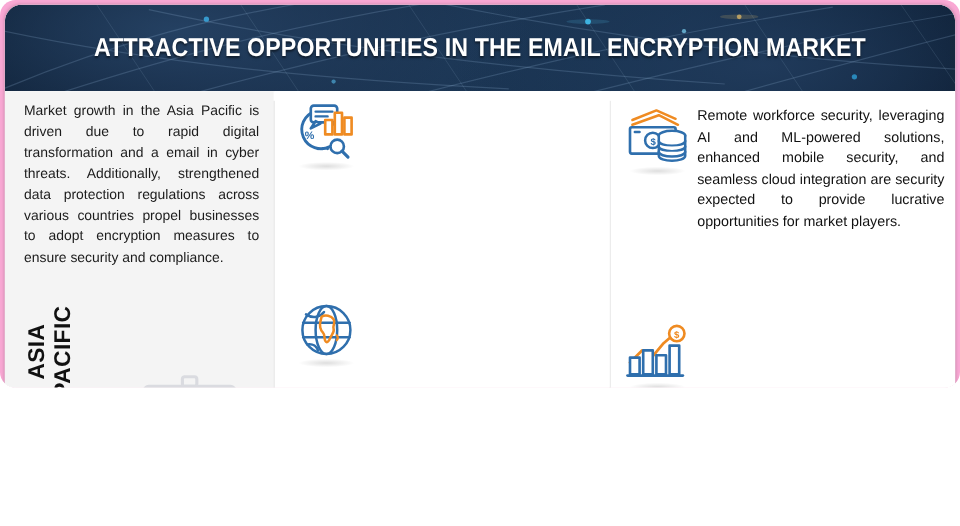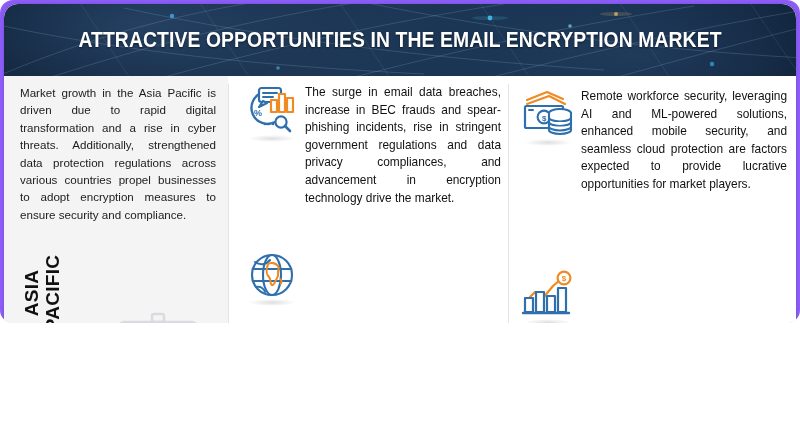--- a/index.html
+++ b/index.html
@@ -12,21 +12,21 @@
     height: 438px;
     font-family: "Liberation Sans", sans-serif;
     overflow: hidden;
   }
 
   .page {
     position: relative;
     width: 800px;
     height: 323px;
     box-sizing: border-box;
-    background: #8b5cf6;
+    background: #f9a8d4;
     overflow: hidden;
     border-radius: 13px;
   }
 
   .card {
     position: absolute;
     left: 4px;
     top: 4px;
     width: 792px;
     height: 430px;
@@ -237,21 +237,21 @@
           <ellipse cx="612" cy="10" rx="16" ry="2" fill="#e3bc6a" opacity="0.18"></ellipse>
           <ellipse cx="486" cy="14" rx="18" ry="2" fill="#4fb6e6" opacity="0.18"></ellipse>
         </g>
       </svg>
       <div class="header-title">ATTRACTIVE OPPORTUNITIES IN THE EMAIL ENCRYPTION MARKET</div>
     </div>
 
     <div class="body">
 
       <div class="col-left">
-        <div class="left-text">Market growth in the Asia Pacific is driven due to rapid digital transformation and a rise in cyber threats. Additionally, strengthened data protection regulations across various countries propel businesses to adopt encryption measures to ensure security and compliance.</div>
+        <div class="left-text">Market growth in the Asia Pacific is driven due to rapid digital transformation and a email in cyber threats. Additionally, strengthened data protection regulations across various countries propel businesses to adopt encryption measures to ensure security and compliance.</div>
 
         <div class="region-label">ASIA PACIFIC</div>
 
         <svg class="watermark" viewBox="0 0 112 110">
           <g stroke="#d7d9de" fill="none" stroke-width="2.6" stroke-linecap="round" stroke-linejoin="round">
             <rect x="12" y="14" width="76" height="52" rx="4"></rect>
             <rect x="44" y="6" width="12" height="8" rx="2"></rect>
             <path d="M20,72 L50,72"></path>
             <path d="M50,66 L50,76"></path>
             <path d="M50,76 L34,96"></path>
@@ -292,21 +292,20 @@
                 <circle cx="30" cy="42" r="1.2" fill="#2f6fad" stroke="none"></circle>
                 <circle cx="38" cy="40" r="5.6" stroke="#2f6fad" stroke-width="2.2" fill="#ffffff"></circle>
                 <path d="M42,44 L47,49" stroke="#2f6fad" stroke-width="2.6"></path>
                 <rect x="28" y="18" width="6" height="12" stroke="#ef8b22" stroke-width="2.2" fill="#ffffff"></rect>
                 <rect x="36" y="12" width="6" height="18" stroke="#ef8b22" stroke-width="2.2" fill="#ffffff"></rect>
                 <rect x="44" y="16" width="6" height="14" stroke="#ef8b22" stroke-width="2.2" fill="#ffffff"></rect>
               </g>
             </svg>
             <span class="icon-shadow"></span>
           </div>
-          <div class="block-text">The surge in email data breaches, increase in BEC frauds and spear-phishing incidents, rise in stringent government regulations and data privacy compliances, and advancement in encryption technology drive the market.</div>
         </div>
 
         <div class="block mid-2">
           <div class="block-icon">
             <svg viewBox="0 0 58 58" width="58" height="58">
               <g fill="none" stroke="#2f6fad" stroke-width="2.1" stroke-linecap="round" stroke-linejoin="round">
                 <circle cx="29" cy="29" r="20"></circle>
                 <ellipse cx="29" cy="29" rx="9" ry="20"></ellipse>
                 <path d="M9.6,23 L48.4,23 M9.6,35 L48.4,35"></path>
                 <path d="M12,16 C18,20 24,18 27,14"></path>
@@ -337,21 +336,21 @@
                   <ellipse cx="41" cy="27" rx="11" ry="4"></ellipse>
                   <path d="M30,27 L30,44 A11,4 0 0 0 52,44 L52,27"></path>
                   <path d="M30,31.5 A11,4 0 0 0 52,31.5"></path>
                   <path d="M30,36 A11,4 0 0 0 52,36"></path>
                   <path d="M30,40.5 A11,4 0 0 0 52,40.5"></path>
                 </g>
               </g>
             </svg>
             <span class="icon-shadow"></span>
           </div>
-          <div class="block-text">Remote workforce security, leveraging AI and ML-powered solutions, enhanced mobile security, and seamless cloud protection are factors expected to provide lucrative opportunities for market players.</div>
+          <div class="block-text">Remote workforce security, leveraging AI and ML-powered solutions, enhanced mobile security, and seamless cloud integration are security expected to provide lucrative opportunities for market players.</div>
         </div>
 
         <div class="block right-2">
           <div class="block-icon">
             <svg viewBox="0 0 58 58" width="58" height="58">
               <g fill="none" stroke-linecap="round" stroke-linejoin="round">
                 <path d="M6,36 L16,26 L24,32 L34,20 L41,14" stroke="#ef8b22" stroke-width="2.3"></path>
                 <circle cx="45" cy="12" r="6.4" stroke="#ef8b22" stroke-width="2.2" fill="#ffffff"></circle>
                 <text x="42.7" y="15.4" font-family="'Liberation Sans',sans-serif" font-size="8" font-weight="bold" fill="#ef8b22" stroke="none">$</text>
                 <rect x="6" y="32" width="8" height="14" stroke="#2f6fad" stroke-width="2.2" fill="#ffffff"></rect>

